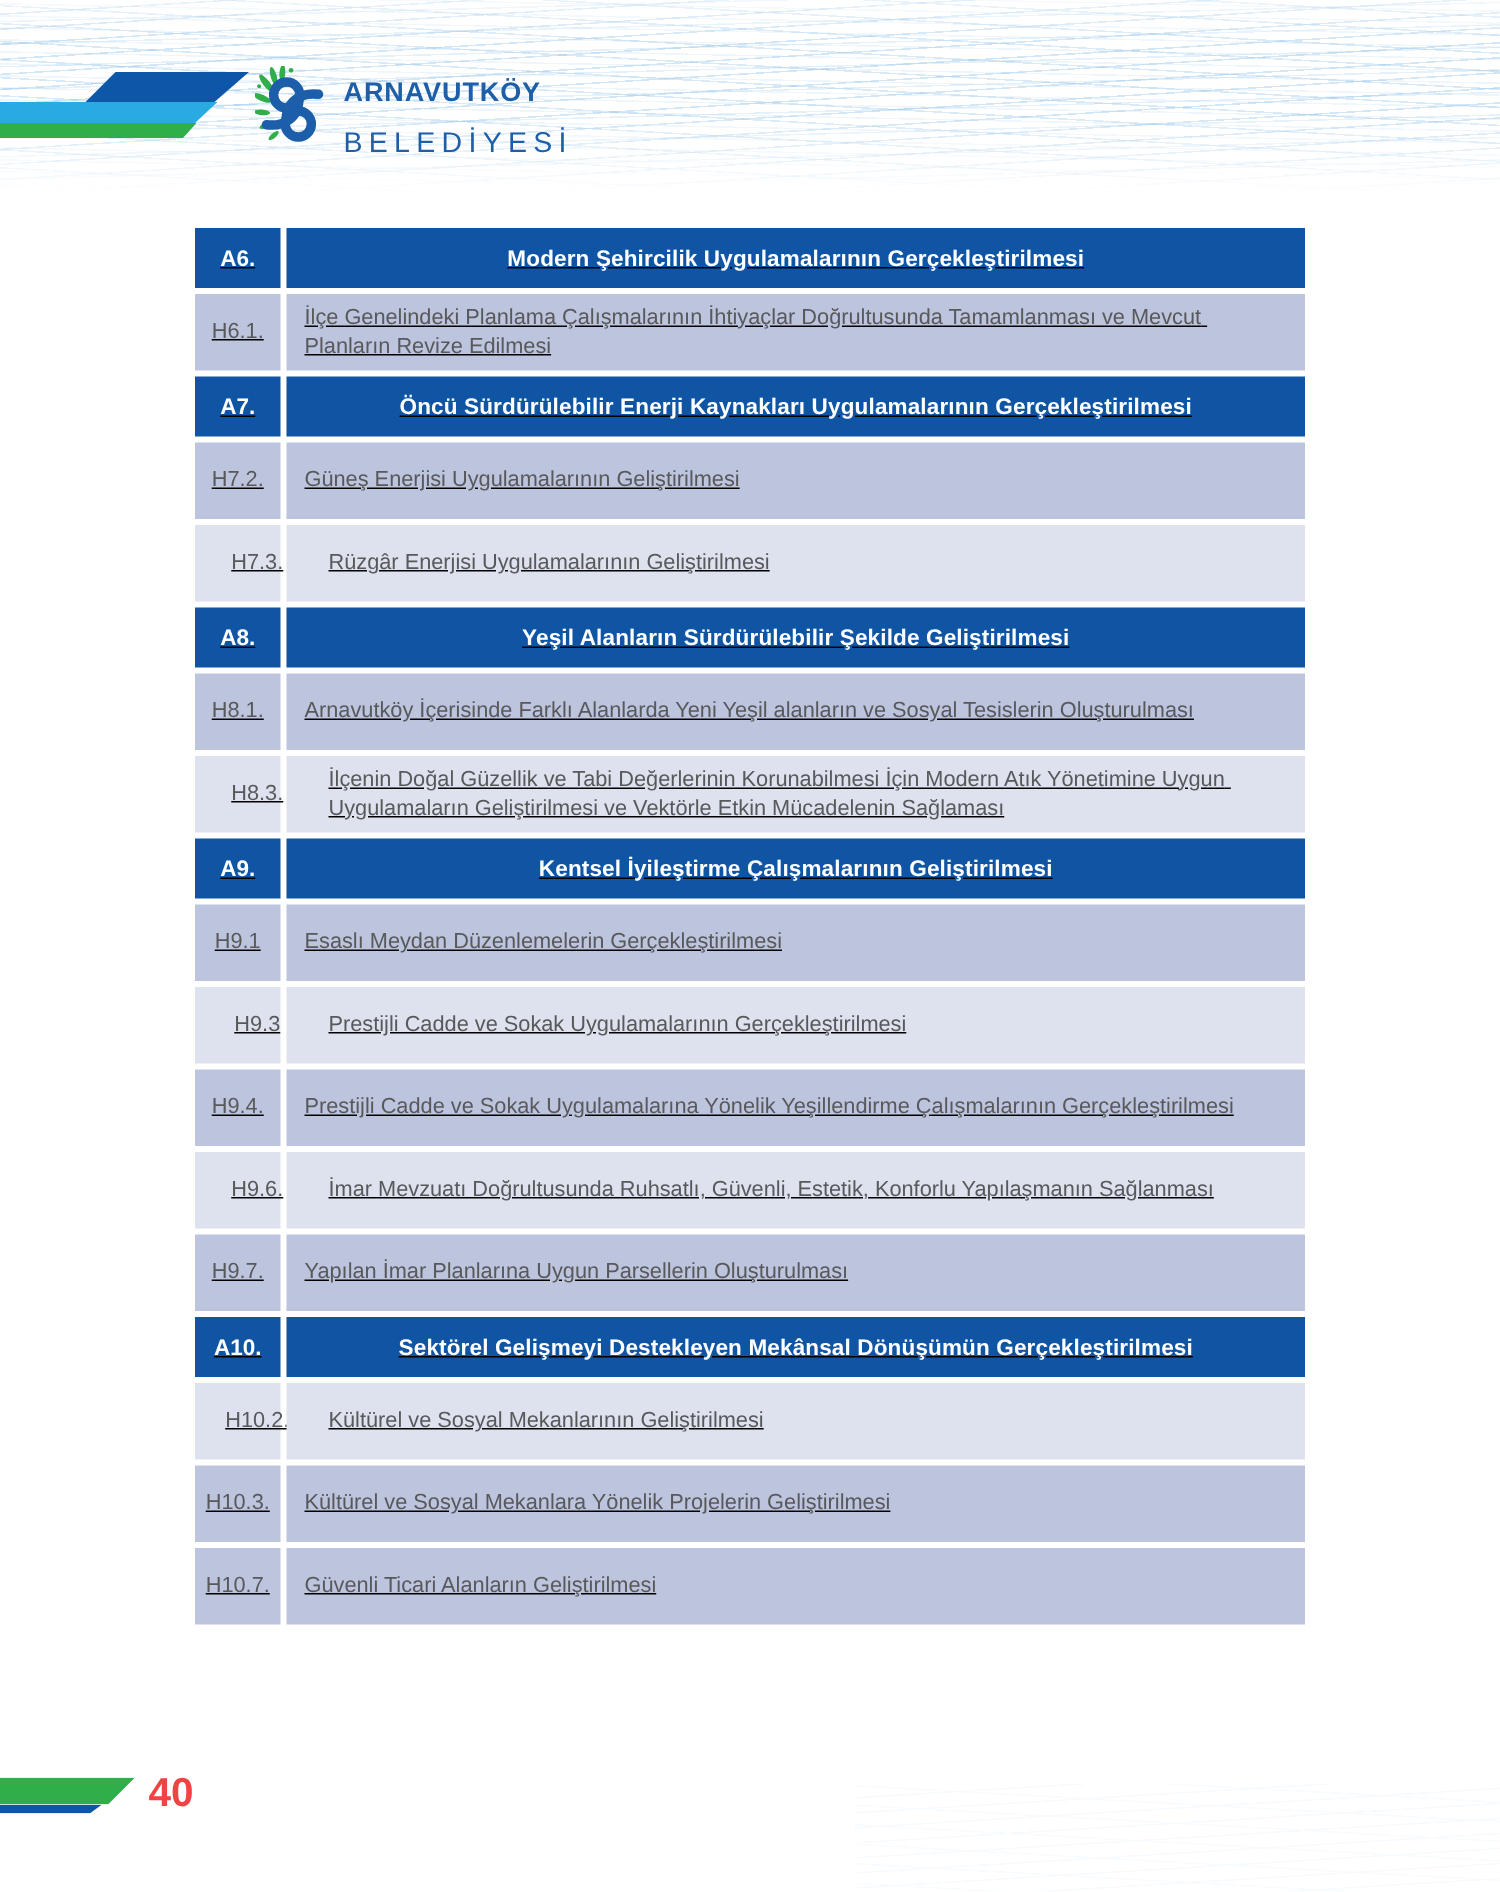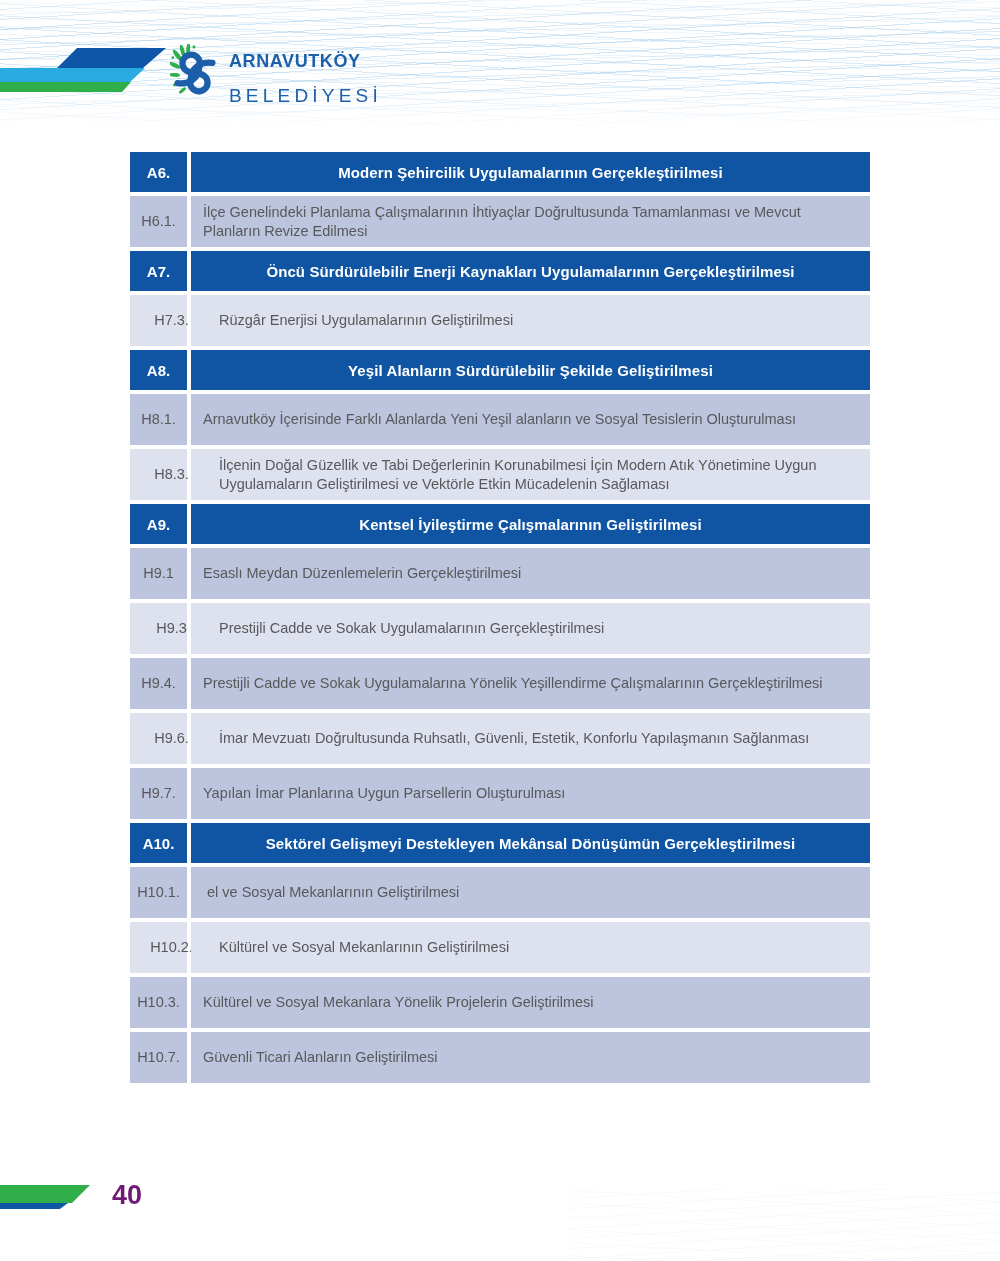--- a/index.html
+++ b/index.html
@@ -41,37 +41,37 @@
   .stripe-green{ left:0; top:82px; width:131px; height:10px;
     clip-path:polygon(0 0,131px 0,122px 100%,0 100%); background:#2FAE4A;}
   
   .logo{position:absolute;left:170px;top:44px;display:flex;align-items:flex-start;}
   .logo-mark{width:50px;height:58px;}
   .brand{margin-left:9px;padding-top:8px;}
   .brand-1{font-size:18px;font-weight:800;letter-spacing:.6px;color:#1D5FA9;line-height:1.0;}
   .brand-2{font-size:19px;font-weight:400;letter-spacing:4.2px;color:#1D5FA9;line-height:1.0;margin-top:16px;}
   
   .tables{position:absolute;left:130px;top:152px;width:740px;}
-  .stable{}
+  .stable{text-decoration:underline;}
   .thead,.trow{display:grid;grid-template-columns:57px 1fr;column-gap:4px;margin-bottom:4px;}
   .thead > div{background:#0F55A4;color:#ffffff;min-height:40px;
     display:flex;align-items:center;justify-content:center;
     font-size:15px;font-weight:700;}
   .thead .t-title{padding:0 2px;text-align:center;letter-spacing:.1px;}
   .trow > div{background:#BDC4DD;min-height:41px;display:flex;align-items:center;
     color:#58595B;font-size:14.5px;line-height:1.3;}
   .trow.alt > div{background:#DEE1EE;padding-left:28px;}
   .trow .r-id{justify-content:center;text-align:center;padding:4px 2px;}
   .trow .r-text{justify-content:flex-start;padding:5px 14px 5px 12px;white-space:pre-wrap;}
   
   .footer-green{position:absolute;left:0;top:1185px;width:90px;height:18px;background:#2FAE4A;
     clip-path:polygon(0 0,100% 0,80% 100%,0 100%);}
   .footer-blue{position:absolute;left:0;top:1203px;width:68px;height:6px;background:#0D57A5;
     clip-path:polygon(0 0,100% 0,88% 100%,0 100%);}
-  .page-number{position:absolute;left:112px;top:1180px;font-size:27px;font-weight:800;color:#701a75;}
+  .page-number{position:absolute;left:99px;top:1180px;font-size:27px;font-weight:800;color:#ef4444;}
 </style>
 </head>
 <body>
 
 <div class="top-deco"></div>
 
 <div class="stripe stripe-blue"></div>
 <div class="stripe stripe-cyan"></div>
 <div class="stripe stripe-green"></div>
 
@@ -114,20 +114,24 @@
   </div>
 </div>
   </div>
 
   <div class="stable">
     <div class="thead">
       <div class="t-id">A7.</div>
       <div class="t-title">Öncü Sürdürülebilir Enerji Kaynakları Uygulamalarının Gerçekleştirilmesi</div>
     </div>
     <div class="t-rows">
+  <div class="trow">
+    <div class="r-id">H7.2.</div>
+    <div class="r-text">Güneş Enerjisi Uygulamalarının Geliştirilmesi</div>
+  </div>
 
   <div class="trow alt">
     <div class="r-id">H7.3.</div>
     <div class="r-text">Rüzgâr Enerjisi Uygulamalarının Geliştirilmesi</div>
   </div>
 </div>
   </div>
 
   <div class="stable">
     <div class="thead">
@@ -179,24 +183,20 @@
   </div>
 </div>
   </div>
 
   <div class="stable">
     <div class="thead">
       <div class="t-id">A10.</div>
       <div class="t-title">Sektörel Gelişmeyi Destekleyen Mekânsal Dönüşümün Gerçekleştirilmesi</div>
     </div>
     <div class="t-rows">
-  <div class="trow">
-    <div class="r-id">H10.1.</div>
-    <div class="r-text"> el ve Sosyal Mekanlarının Geliştirilmesi</div>
-  </div>
 
   <div class="trow alt">
     <div class="r-id">H10.2.</div>
     <div class="r-text">Kültürel ve Sosyal Mekanlarının Geliştirilmesi</div>
   </div>
 
   <div class="trow">
     <div class="r-id">H10.3.</div>
     <div class="r-text">Kültürel ve Sosyal Mekanlara Yönelik Projelerin Geliştirilmesi</div>
   </div>

